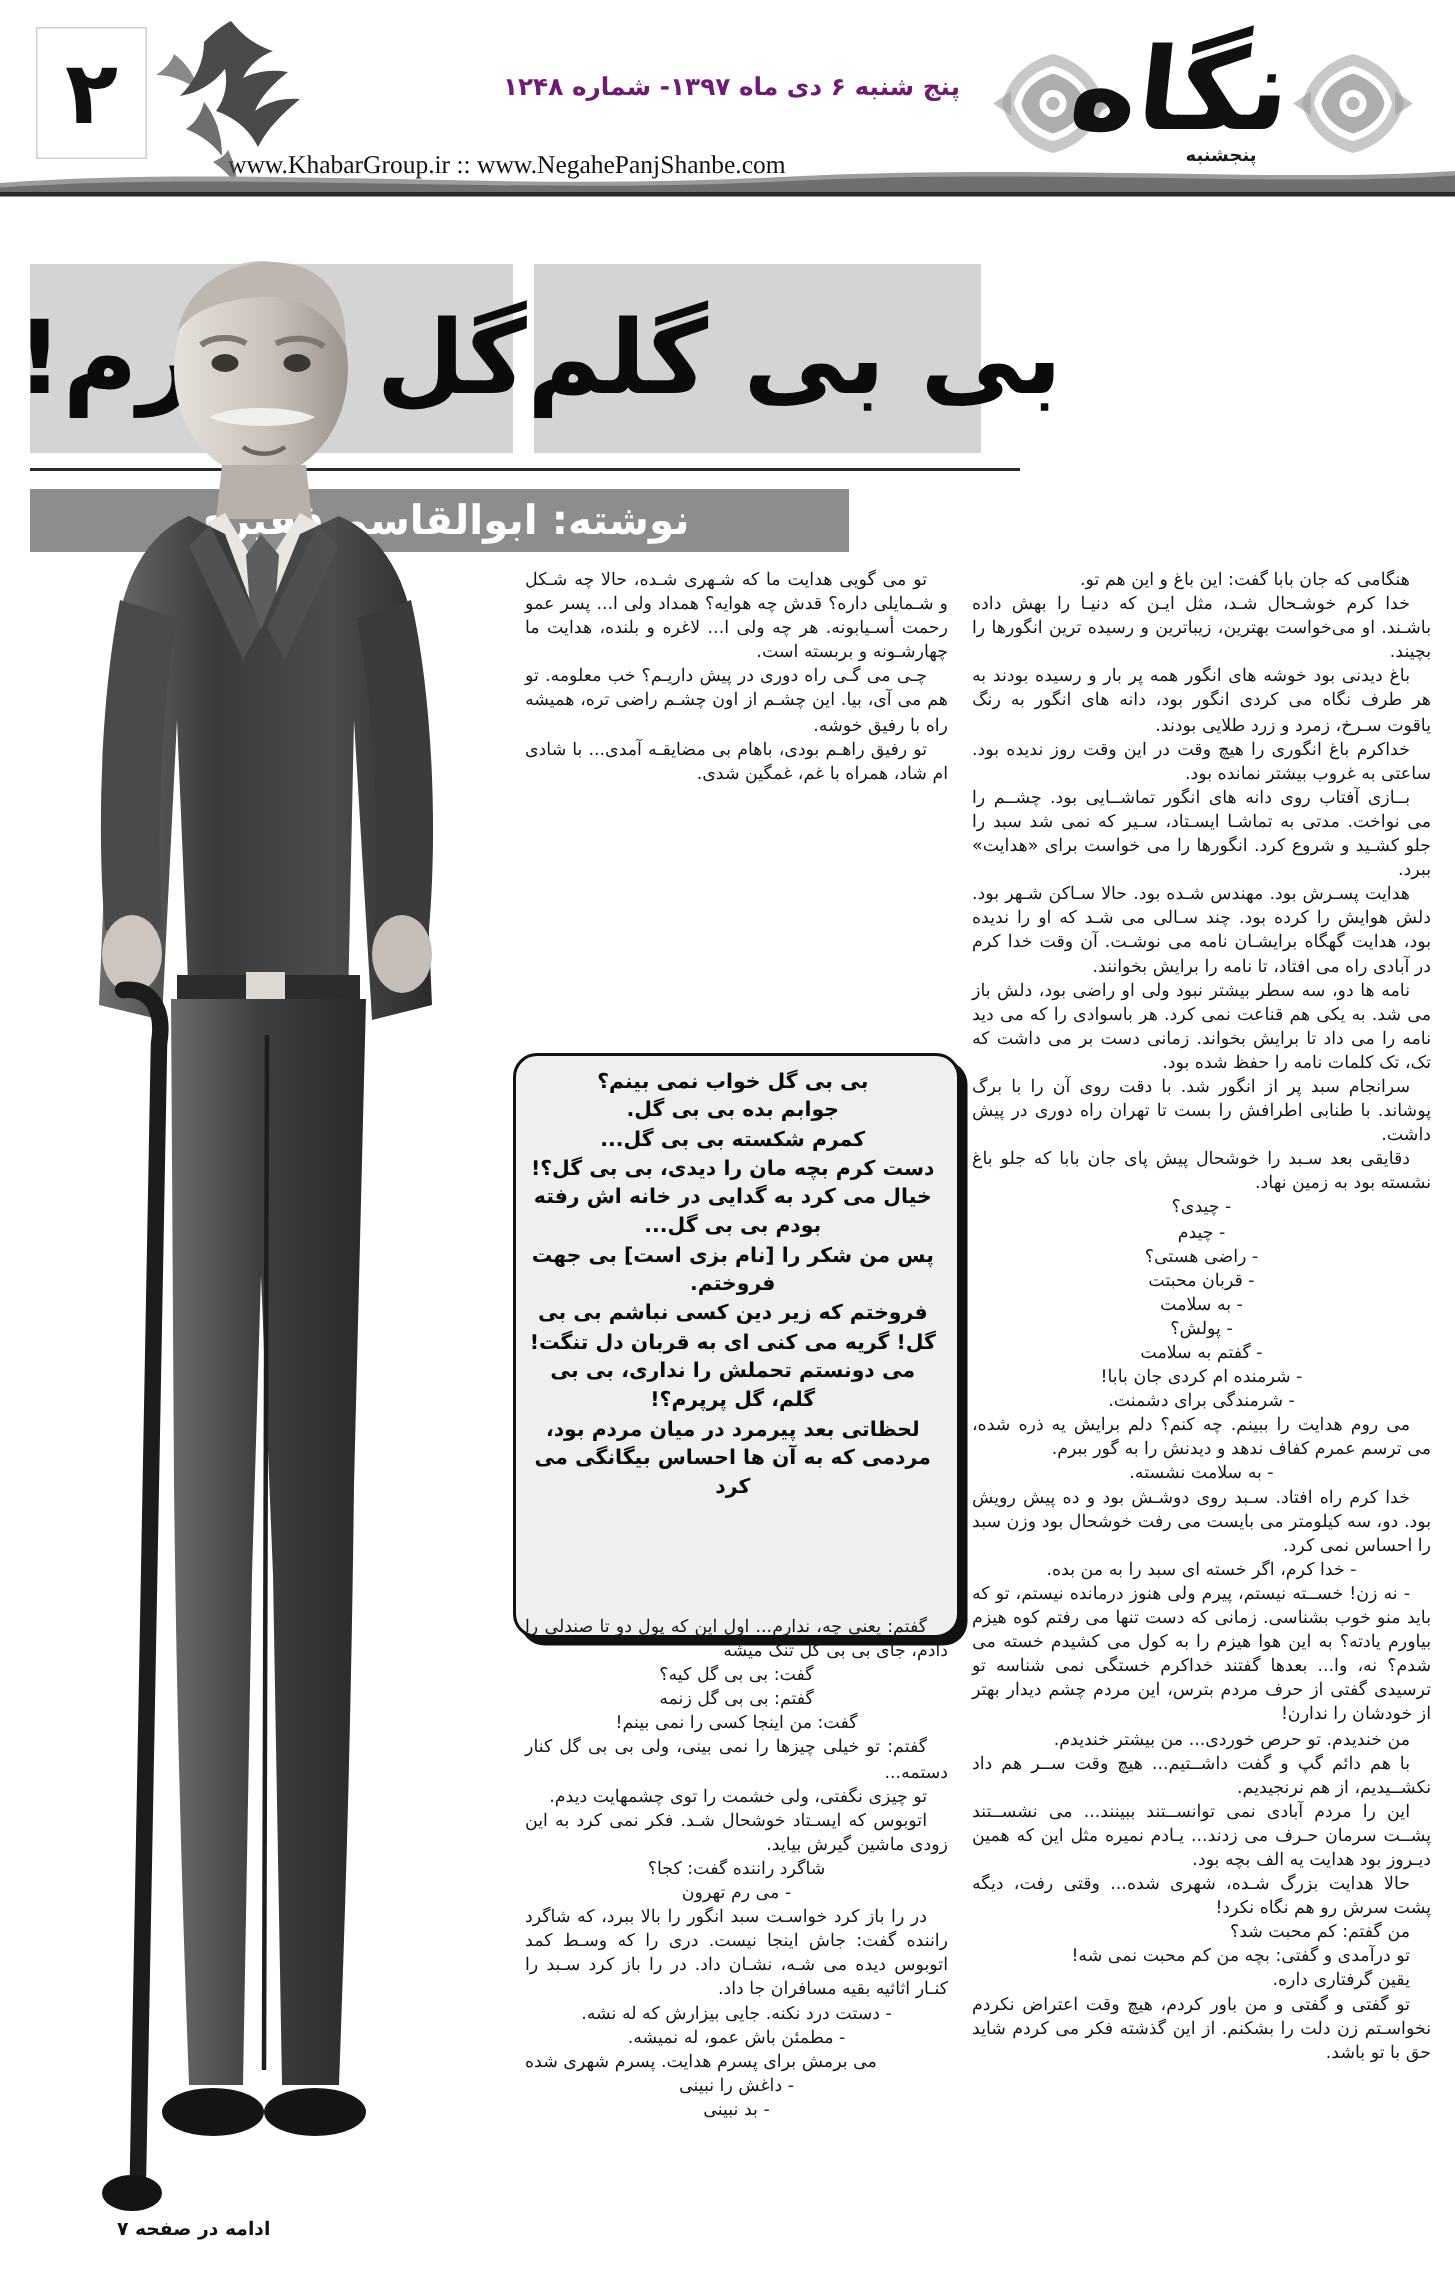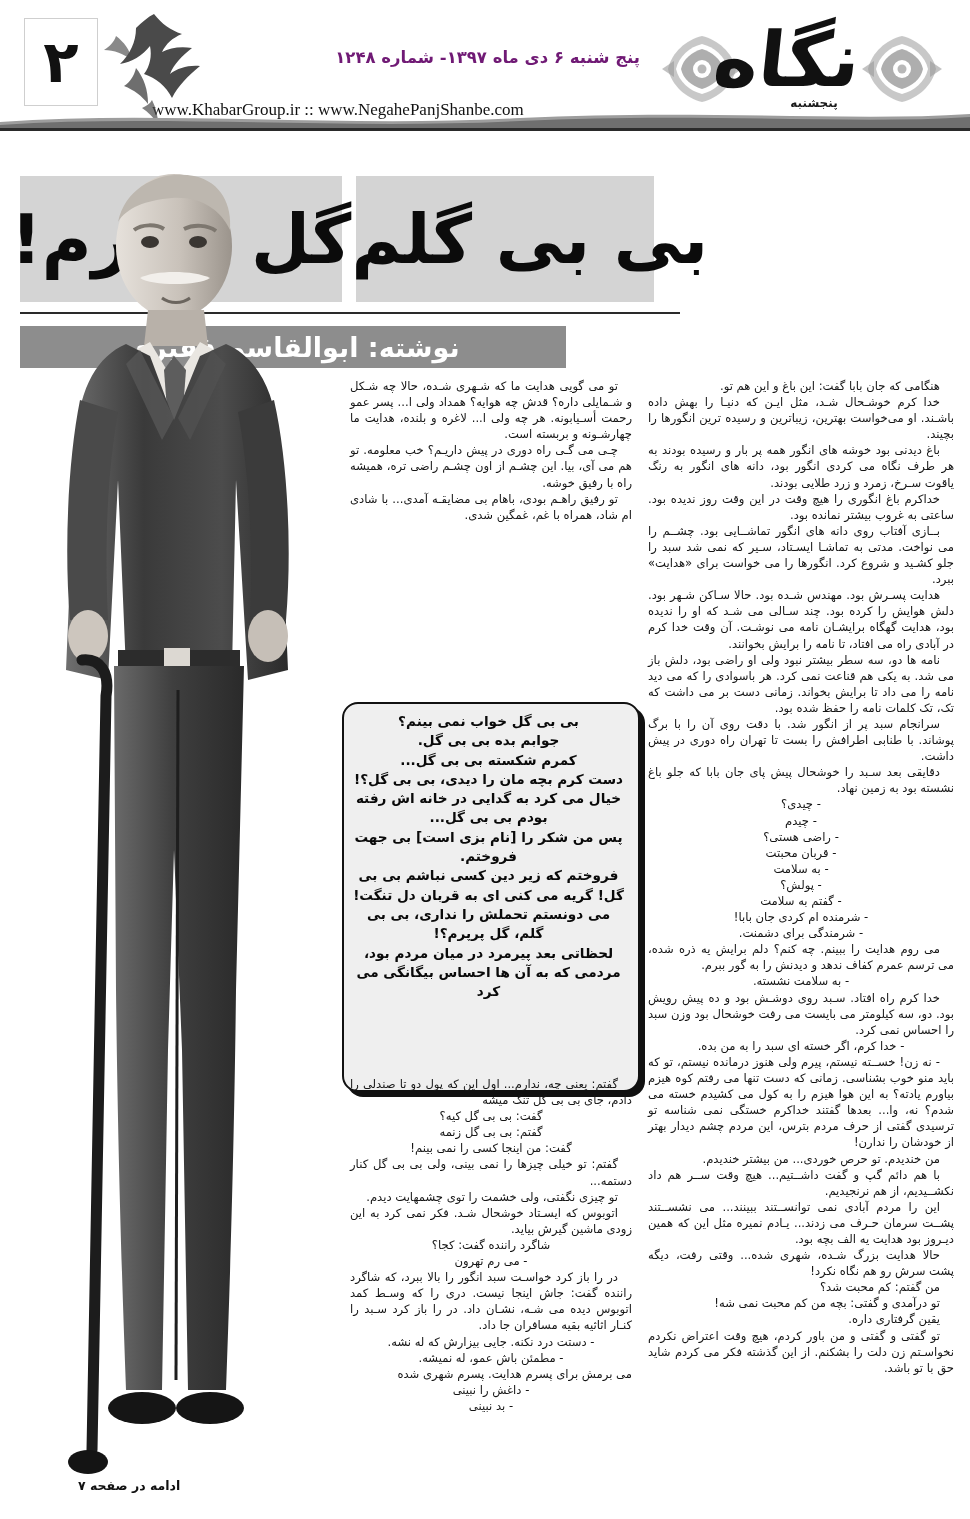--- a/index.html
+++ b/index.html
@@ -267,18 +267,18 @@
   <p class="d" style="text-align:center">گفتم: بی بی گل زنمه</p>
   <p class="d" style="text-align:center">گفت: من اینجا کسی را نمی بینم!</p>
   <p>گفتم: تو خیلی چیزها را نمی بینی، ولی بی بی گل کنار دستمه...</p>
   <p>تو چیزی نگفتی، ولی خشمت را توی چشمهایت دیدم.</p>
   <p>اتوبوس که ایسـتاد خوشحال شـد. فکر نمی کرد به این زودی ماشین گیرش بیاید.</p>
   <p class="d" style="text-align:center">شاگرد راننده گفت: کجا؟</p>
   <p class="d" style="text-align:center">- می رم تهرون</p>
   <p>در را باز کرد خواسـت سبد انگور را بالا ببرد، که شاگرد راننده گفت: جاش اینجا نیست. دری را که وسـط کمد اتوبوس دیده می شـه، نشـان داد. در را باز کرد سـبد را کنـار اثاثیه بقیه مسافران جا داد.</p>
   <p class="d" style="text-align:center">- دستت درد نکنه. جایی بیزارش که له نشه.</p>
   <p class="d" style="text-align:center">- مطمئن باش عمو، له نمیشه.</p>
-  <p class="d" style="text-align:right">می برمش برای پسرم هدایت. پسرم شهری شده</p>
+  <p class="d" style="text-align:left">می برمش برای پسرم هدایت. پسرم شهری شده</p>
   <p class="d" style="text-align:center">- داغش را نبینی</p>
   <p class="d" style="text-align:center">- بد نبینی</p>
 </div>
 
 <div class="cont">ادامه در صفحه ۷</div>
 
 </body></html>

